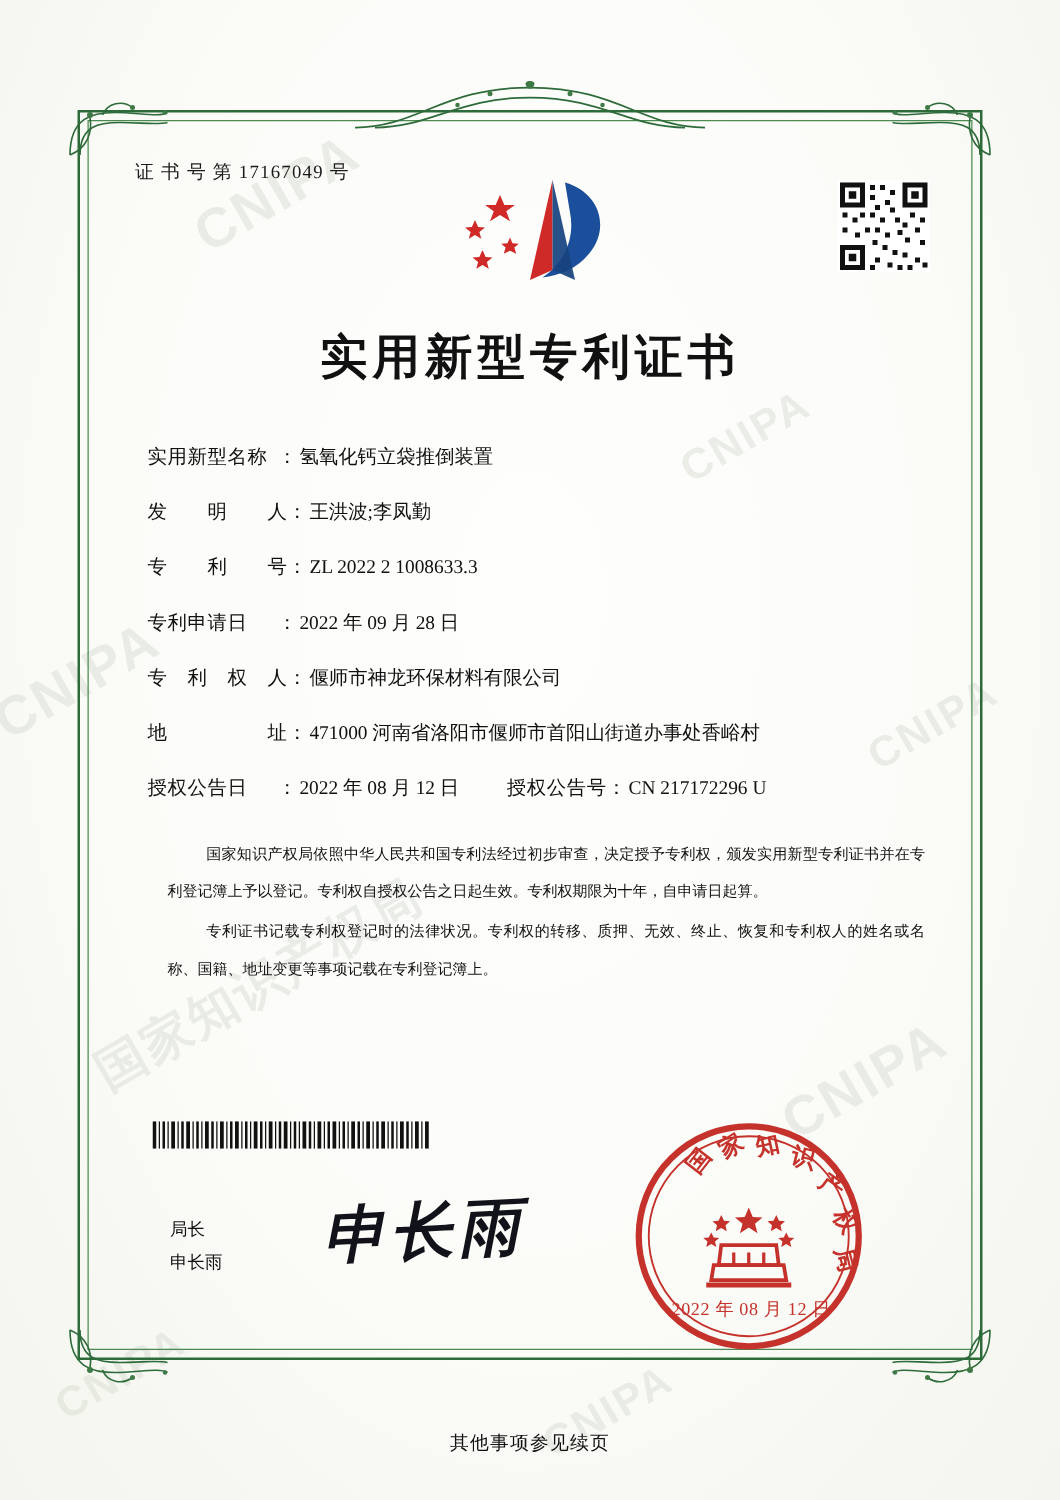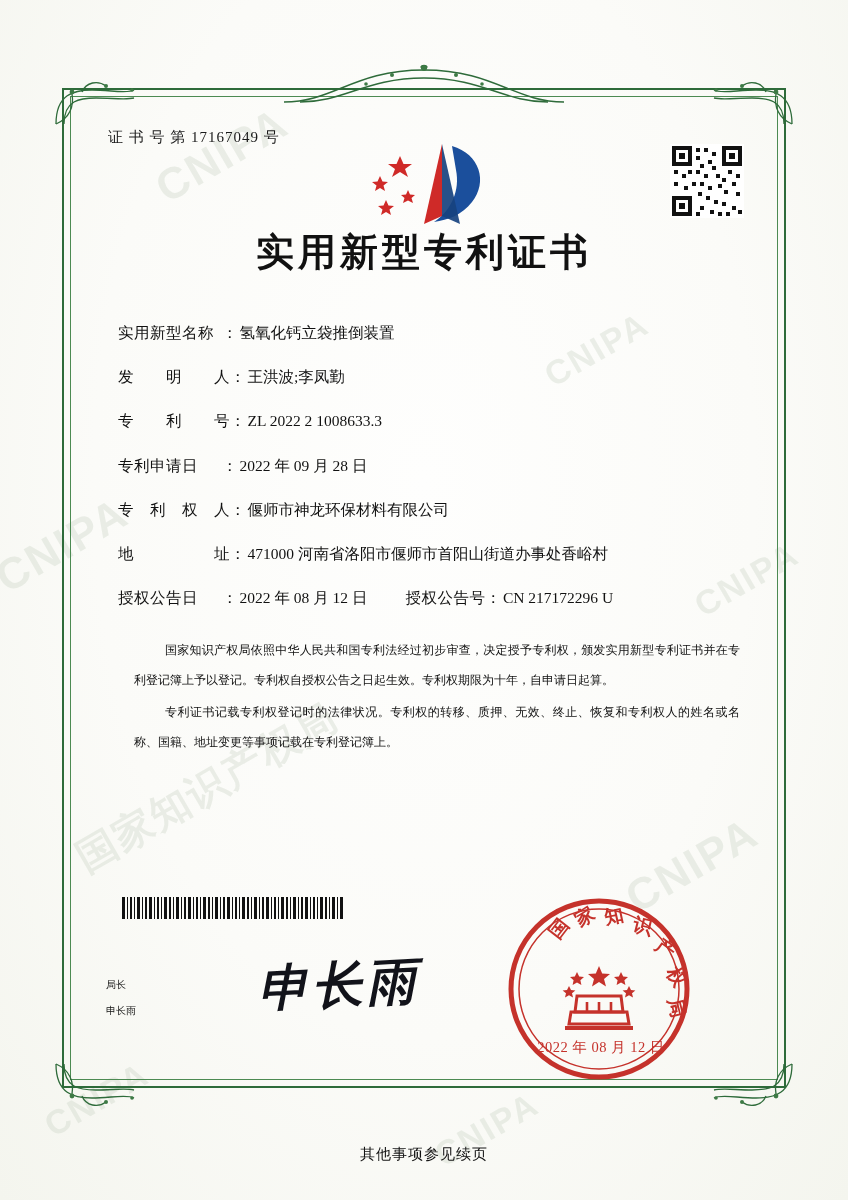--- a/index.html
+++ b/index.html
@@ -109,21 +109,21 @@
   }
   .qr svg { display:block; }
 
   .title {
     text-align: center;
     font-family: "DejaVu Sans", sans-serif;
     font-weight: bold;
     font-size: 38px;
     letter-spacing: 4px;
     color: #111;
-    margin-top: 80px;
+    margin-top: 113px;
   }
 
   .fields {
     margin-top: 44px;
     padding-left: 14px;
   }
   .field {
     display: flex;
     align-items: baseline;
     font-size: 15.5px;
@@ -163,23 +163,23 @@
     position: absolute;
     left: 122px;
     top: 897px;
     width: 224px;
     height: 22px;
   }
   .barcode svg { display: block; }
 
   .signer {
     position: absolute;
-    left: 106px;
+    left: 136px;
     top: 972px;
-    font-size: 10px;
+    font-size: 14px;
     line-height: 26px;
     color: #111;
   }
   .sign-script {
     position: absolute;
     left: 258px;
     top: 952px;
     font-family: "DejaVu Serif", serif;
     font-weight: bold;
     font-style: italic;

